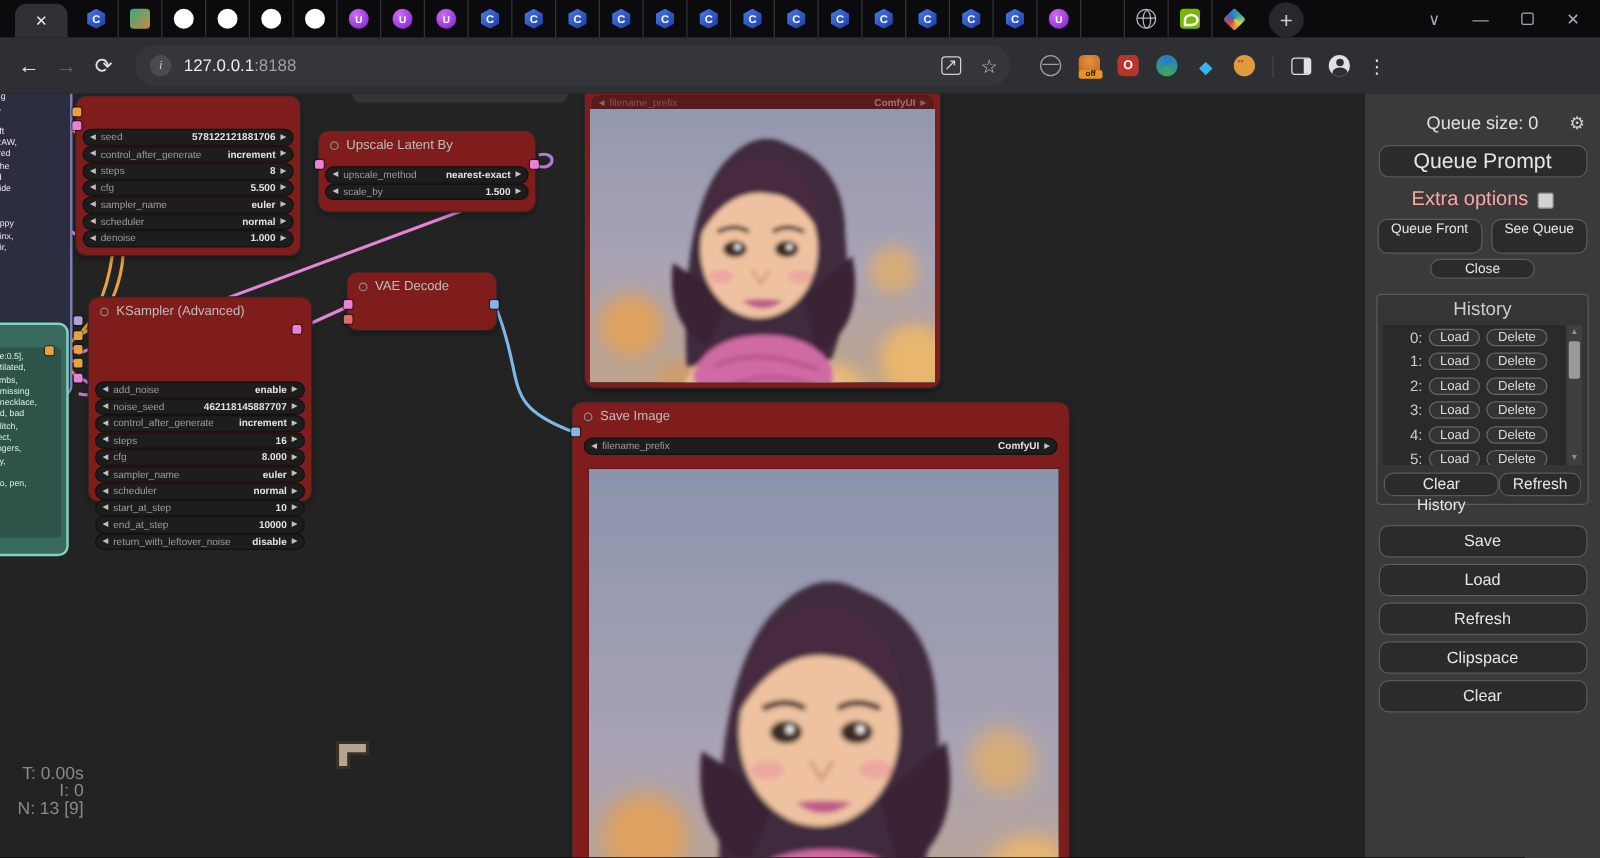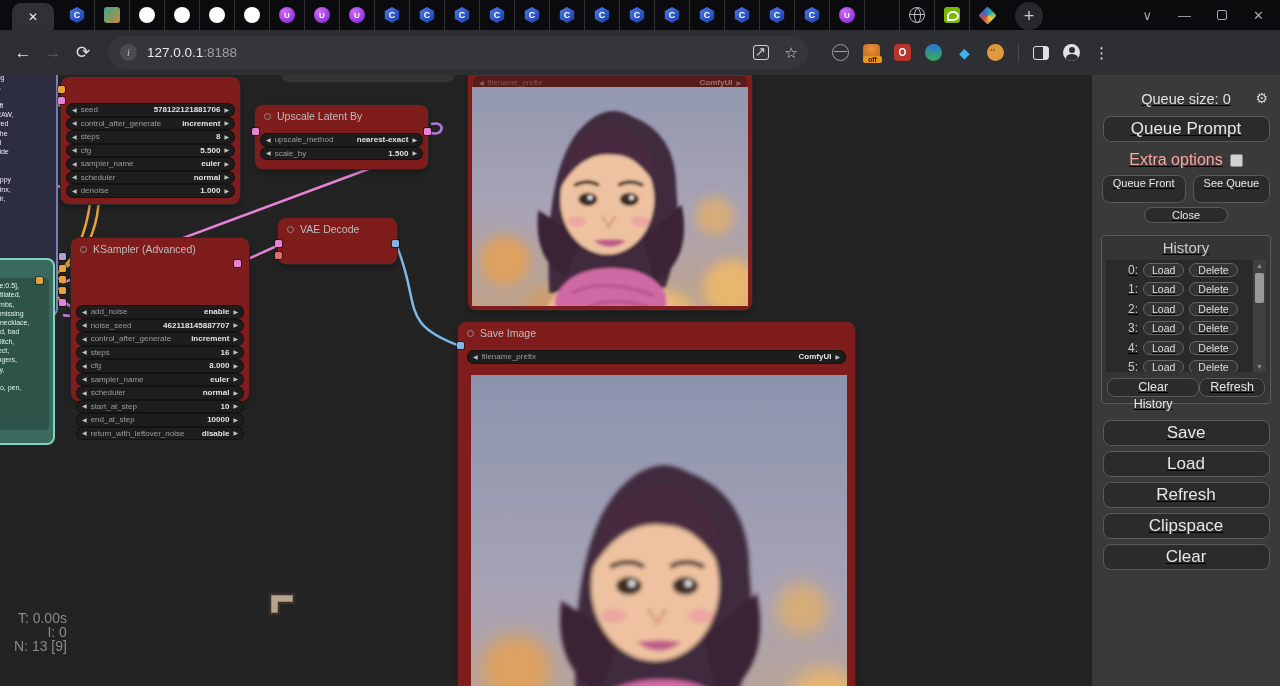--- a/index.html
+++ b/index.html
@@ -76,21 +76,21 @@
   .tn-inner { margin:18px 4px 6px 4px; background:#2e5349; border-radius:4px; height:152px; padding:3px 2px; }
   .ptext { color:#e8e8f2; font-size:7px; line-height:9.3px; white-space:pre; padding:4px 2px; }
   .ntext { color:#ddf2ea; font-size:7px; line-height:9.3px; white-space:pre; }
   .imgbox { position:absolute; overflow:hidden; background:#111; }
   .faded { opacity:.4; }
   .lbracket { position:absolute; left:268px; top:517px; width:28px; height:24px; }
   .statusbox { position:absolute; left:14px; top:536px; color:#8a8a8a; font-size:14px; line-height:14px; white-space:pre;text-align:right; }
   .cutstrip { position:absolute; left:282px; top:-6px; width:172px; height:13px; background:#353535; border-radius:0 0 7px 7px; box-shadow:0 0 0 1px #272727; }
 
   
-  .sidebar { position:absolute; left:1092px; top:75px; width:188px; height:611px; background:#3a3a3a;text-decoration:underline; }
+  .sidebar { position:absolute; left:1092px; top:75px; width:188px; height:611px; background:#3a3a3a; }
   .qsrow { display:flex; align-items:center; justify-content:center; margin-top:16px; position:relative; }
   .qsize { color:#e0e0e0; font-size:14.5px; }
   .sgear { position:absolute; right:12px; top:-1px; color:#cfcfcf; font-size:14px; }
   .btn { display:block; margin:0 auto; background:#2b2b2b; border:1px solid #5a5a5a; border-radius:8px; color:#e6e6e6; text-align:center; }
   .btn-queue { width:167px; height:26px; font-size:17px; line-height:24px; margin-top:9px; }
   .extra { display:flex; align-items:center; justify-content:center; gap:7px; margin-top:9px; }
   .extra span { color:#fca5a5; font-size:16px; }
   .chk { width:13px; height:13px; background:#d2d2d2; border-radius:2px; border:1px solid #8a8a8a; }
   .pair { display:flex; justify-content:center; gap:7px; margin-top:6px; }
   .btn-sm { height:28px; font-size:11px; line-height:14px; border-radius:8px; padding:0 10px; }
@@ -101,21 +101,21 @@
   .hrow { display:flex; align-items:center; gap:5px; height:19.5px; padding-left:18px; }
   .hidx { color:#cccccc; font-size:12px; width:14px; text-align:right; }
   .btn-mini { height:14px; font-size:10.5px; line-height:12px; border-radius:7px; padding:0 8px; background:#333; border:1px solid #666; color:#ddd; }
   .scrollbar { position:absolute; right:0; top:0; width:13px; height:112px; background:#3f3f3f; display:flex; flex-direction:column; align-items:center; }
   .sb-arrow { color:#8d8d8d; font-size:7px; height:11px; line-height:11px; }
   .sb-thumb { width:9px; height:30px; background:#9a9a9a; border-radius:2px; margin-top:2px; }
   .sb-spring { flex:1; }
   .hactions { display:flex; justify-content:space-between; padding:6px 5px 0 5px; }
   .btn-act { height:19px; font-size:12.5px; line-height:17px; border-radius:8px; padding:0 10px; }
   .mainbtns { margin-top:16px; display:flex; flex-direction:column; gap:5px; }
-  .btn-main { width:167px; height:26px; font-size:17px; line-height:24px; }
+  .btn-main { width:167px; height:26px; font-size:13px; line-height:24px; }
 </style>
 </head>
 <body>
 
 <div class="app">
 
   <div class="tabstrip">
     <div class="active-tab">
       <span>✕</span>
     </div>

